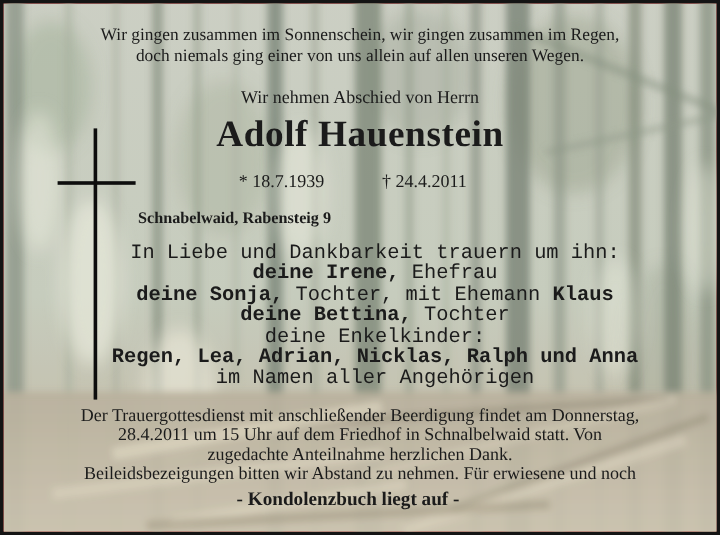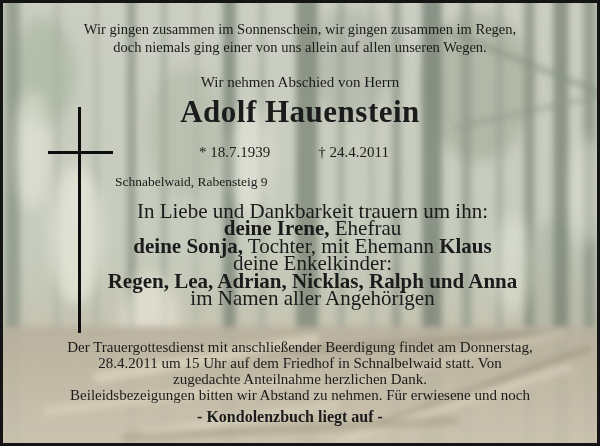--- a/index.html
+++ b/index.html
@@ -30,24 +30,25 @@
     top: 91px; font-size: 31px; font-weight: bold; letter-spacing: 0.5px;
   }
   .dates-row {
     top: 141px; font-size: 15px;
     display: flex; justify-content: center; gap: 48px;
     transform: translateX(-6px);
   }
   .address-line {
     top: 171px; left: 112px; right: auto;
     font-size: 13.5px;
+    font-weight: bold;
   }
   .mourning-block {
     top: 200px; left: 25px; right: 0;
-    font-size: 21px; line-height: 17.4px;
+    font-size: 17px; line-height: 17.4px; font-family: Liberation Mono, monospace;
   }
   .funeral-block {
     top: 336px; left: 0; right: 16px;
     font-size: 15px; line-height: 16px; padding-left: 16px;
   }
   .closing-line {
     top: 405px; left: 0; right: 20px;
     font-size: 16px; font-weight: bold;
   }
   .b { font-weight: bold; }
@@ -161,20 +162,21 @@
     <span>* 18.7.1939</span>
     <span>† 24.4.2011</span>
   </div>
 
   <div class="layer address-line">Schnabelwaid, Rabensteig 9</div>
 
   <div class="layer mourning-block center">
     <div><span>In Liebe und Dankbarkeit trauern um ihn:</span></div>
     <div><span class="b">deine Irene,</span><span> Ehefrau</span></div>
     <div><span class="b">deine Sonja,</span><span> Tochter, mit Ehemann </span><span class="b">Klaus</span></div>
+    <div><span class="b">deine Bettina,</span><span> Tochter</span></div>
     <div><span>deine Enkelkinder:</span></div>
     <div><span class="b">Regen, Lea, Adrian, Nicklas, Ralph und Anna</span></div>
     <div><span>im Namen aller Angehörigen</span></div>
   </div>
 
   <div class="layer funeral-block center">
     <div>Der Trauergottesdienst mit anschließender Beerdigung findet am Donnerstag,</div>
     <div>28.4.2011 um 15 Uhr auf dem Friedhof in Schnalbelwaid statt. Von</div>
     <div>zugedachte Anteilnahme herzlichen Dank.</div>
     <div>Beileidsbezeigungen bitten wir Abstand zu nehmen. Für erwiesene und noch</div>

